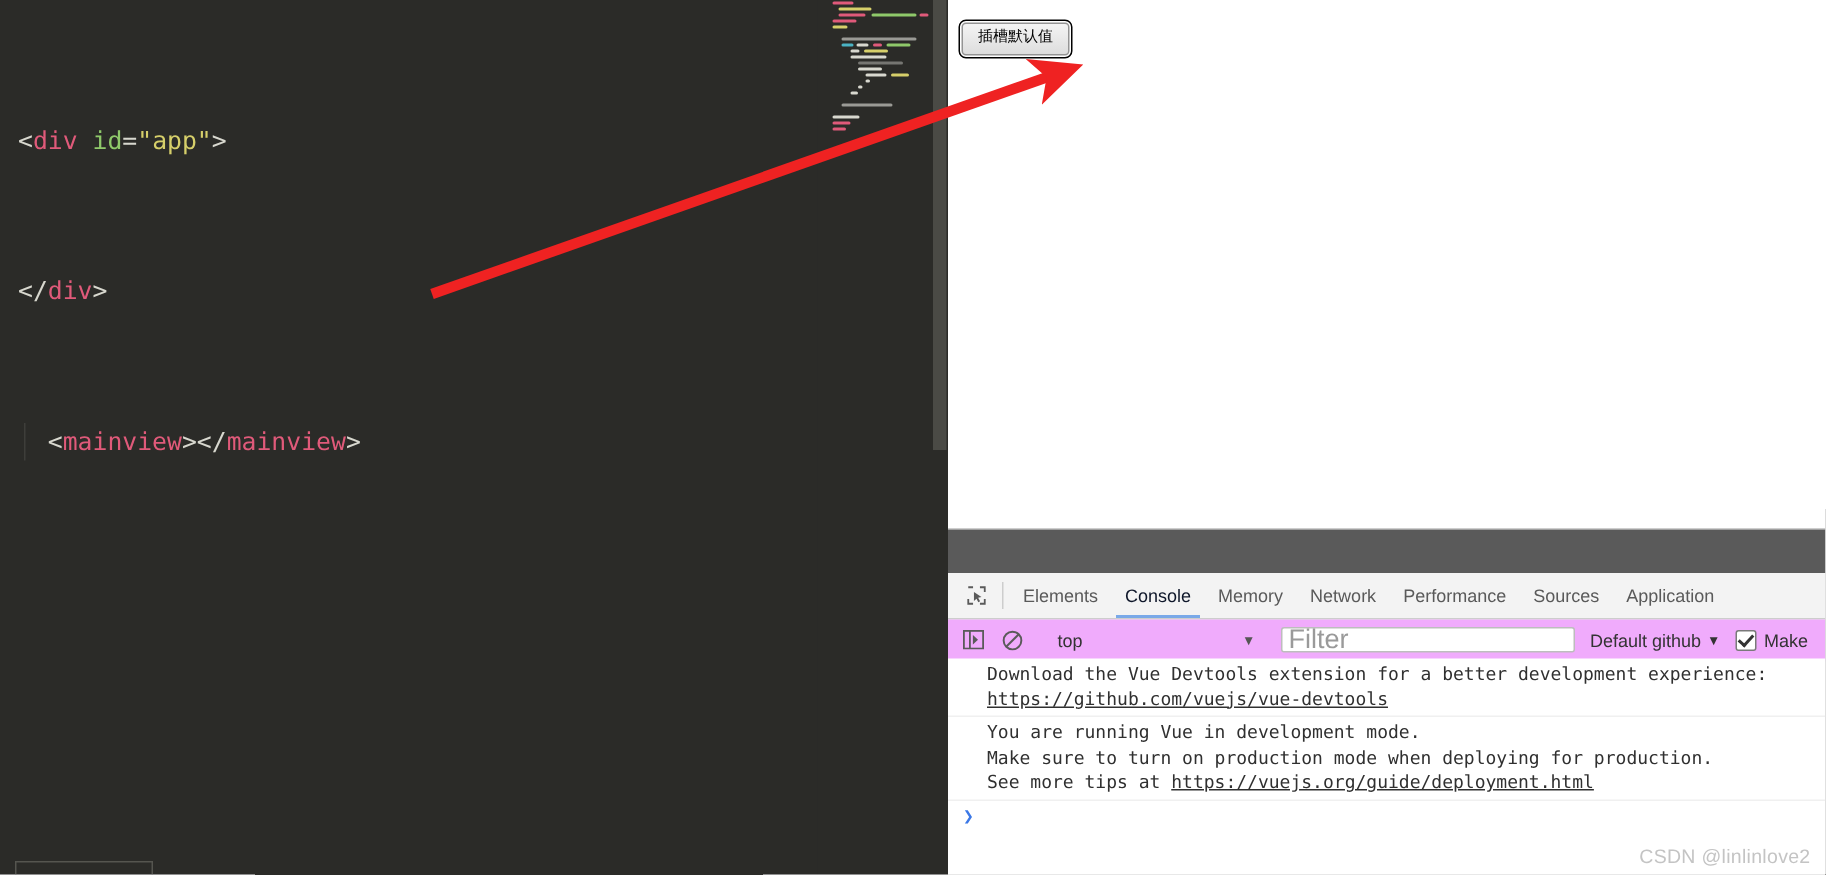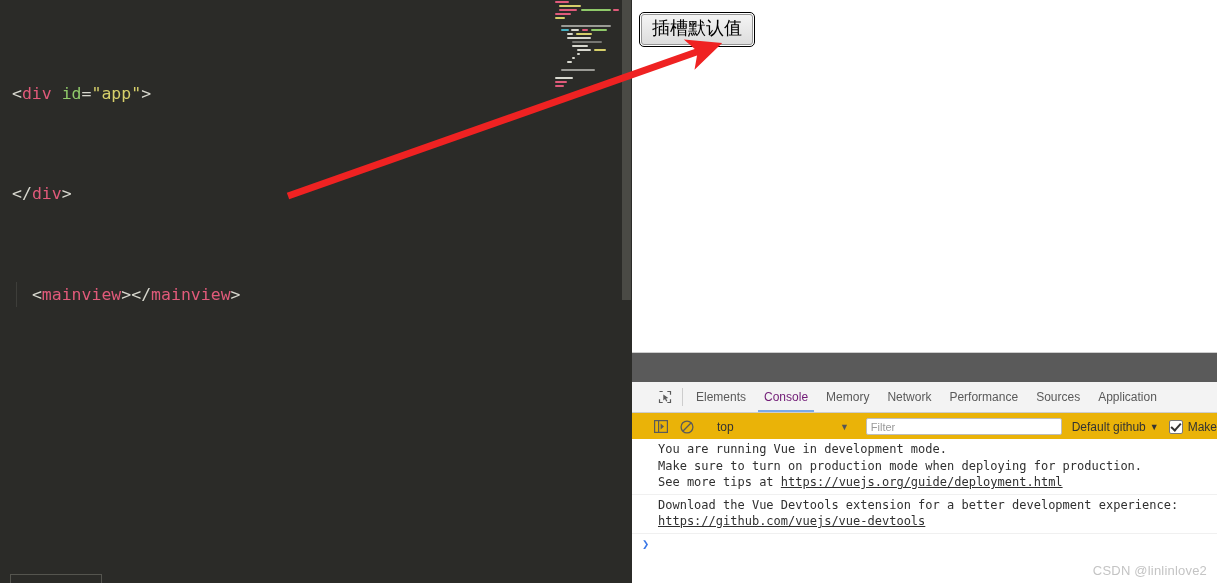--- a/index.html
+++ b/index.html
@@ -113,22 +113,22 @@
   #page-view {
     position: absolute;
     left: 0; top: 0;
     width: 585px;
     height: 352px;
     background: #ffffff;
     box-sizing: border-box;
     padding: 14px 0 0 9px;
   }
   #slot-button {
-    font-family: Liberation Sans, sans-serif;
-    font-size: 18px;
+    font-family: Liberation Mono, monospace;
+    font-size: 10px;
     color: #000000;
     background: linear-gradient(#f4f4f4, #dddddd);
     border: 1px solid #949494;
     border-radius: 3px;
     padding: 4px 10px 5px 10px;
     line-height: 1.1;
     outline: 1px solid #000;
     outline-offset: 1px;
     cursor: default;
   }
@@ -145,21 +145,21 @@
   #dt-drag {
     height: 29px;
     background: #5a5a5a;
   }
   #dt-tabs {
     height: 30px;
     background: #f3f3f3;
     border-bottom: 1px solid #cdcdcd;
     display: flex;
     align-items: stretch;
-    padding-left: 20px;
+    padding-left: 6px;
   }
   .dt-icon-btn {
     width: 26px;
     display: flex; align-items: center; justify-content: center;
     cursor: pointer;
   }
   .dt-sep {
     width: 1px;
     background: #cdcdcd;
     margin: 6px 4px;
@@ -167,53 +167,53 @@
   .dt-tab {
     display: flex; align-items: center;
     padding: 0 9px;
     font-size: 12px;
     color: #5a5a5a;
     font-family: "Liberation Sans", sans-serif;
     cursor: pointer;
     position: relative;
     white-space: nowrap;
   }
-  .dt-tab.active { color: #701a75; }
+  .dt-tab.active { color: #0f172a; }
   .dt-tab.active::after {
     content: "";
     position: absolute;
     left: 3px; right: 3px; bottom: 0;
     height: 2px;
     background: #7aa9e8;
   }
   #dt-toolbar {
     height: 27px;
-    background: #eab308;
+    background: #f0abfc;
     border-bottom: 1px solid #cdcdcd;
     display: flex;
     align-items: center;
-    padding-left: 16px;
+    padding-left: 4px;
     font-size: 12px;
     color: #5a5a5a;
   }
   #ctx-select {
     display: flex; align-items: center;
     width: 140px;
     padding-left: 8px;
     cursor: pointer;
     color: #333;
   }
   #ctx-select .caret { margin-left: auto; margin-right: 8px; font-size: 9px; color:#555; }
   #filter-input {
     width: 196px;
     height: 17px;
     border: 1px solid #bdbdbd;
     background: #fff;
     border-radius: 2px;
-    font-size: 11px;
+    font-size: 18px;
     color: #9a9a9a;
     padding: 1px 4px;
     box-sizing: border-box;
     font-family: "Liberation Sans", sans-serif;
     display: flex; align-items: center;
   }
   #levels {
     display: flex; align-items: center;
     margin-left: 10px;
     cursor: pointer;
@@ -480,28 +480,28 @@
         </div>
         <div id="group-wrap">
           <span class="cbox"></span>
           <span>Make</span>
         </div>
       </div>
 
       <div id="console-body">
 
         <div class="cmsg">
+          <span>Download the Vue Devtools extension for a better development experience:</span><br>
+          <a href="#">https://github.com/vuejs/vue-devtools</a>
+        </div>
+
+        <div class="cmsg">
           <span>You are running Vue in development mode.</span><br>
           <span>Make sure to turn on production mode when deploying for production.</span><br>
           <span>See more tips at </span><a href="#">https://vuejs.org/guide/deployment.html</a>
-        </div>
-
-        <div class="cmsg">
-          <span>Download the Vue Devtools extension for a better development experience:</span><br>
-          <a href="#">https://github.com/vuejs/vue-devtools</a>
         </div>
 
         <div id="prompt-row">
           <span id="prompt-arrow">❯</span>
         </div>
       </div>
 
     </div>
   </div>
 

